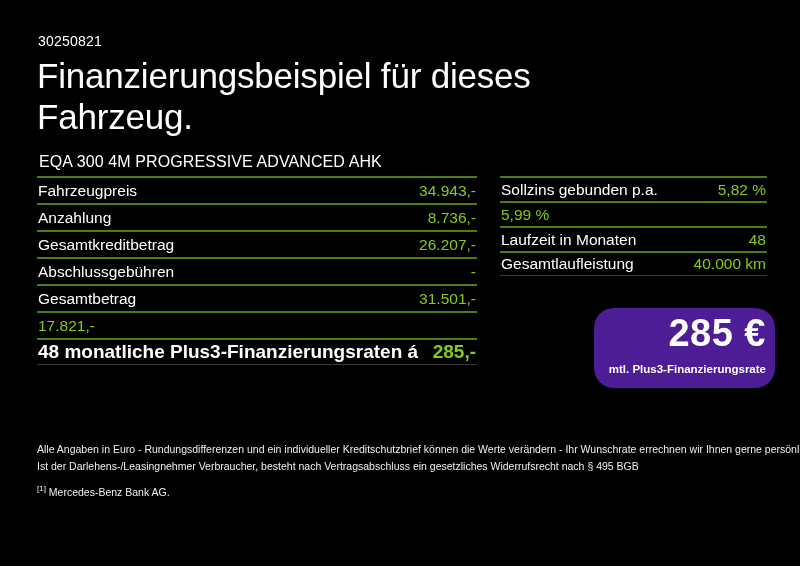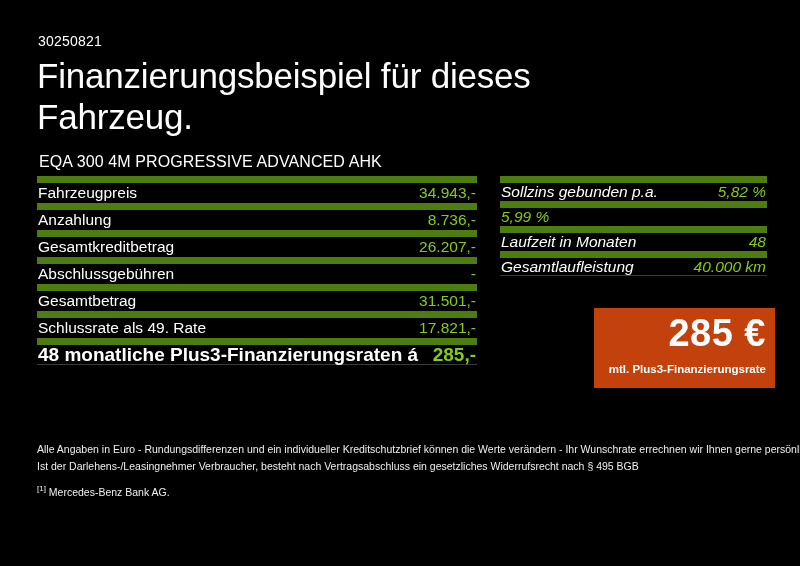--- a/index.html
+++ b/index.html
@@ -70,21 +70,21 @@
   }
   .tbl-right {
     left: 500px;
     top: 176px;
     width: 267px;
   }
   .tbl .row {
     display: flex;
     align-items: center;
     justify-content: space-between;
-    border-top: 7px solid #4d7c0f;
+    border-top: 2px solid #4d7c0f;
     height: 27px;
     box-sizing: border-box;
     padding: 0 1px;
   }
   .tbl .row:last-child {
     border-bottom: 1px solid #3a3a3a;
   }
   .tbl .lbl {
     font-size: 15.5px;
     line-height: 18px;
@@ -98,44 +98,44 @@
     white-space: nowrap;
     text-align: right;
   }
   .tbl .row.bold .lbl,
   .tbl .row.bold .val {
     font-weight: bold;
     font-size: 19px;
   }
   .tbl-right .row {
     height: 25px;
-    font-style: italic;
   }
   sup.fn {
     font-size: 9px;
     vertical-align: super;
     line-height: 0;
     position: relative;
     top: -1px;
   }
 
   
   .price-box {
     position: absolute;
     left: 594px;
     top: 308px;
     width: 181px;
     height: 80px;
-    background: #c2410c;
+    background: #4c1d95;
     box-sizing: border-box;
     display: flex;
     flex-direction: column;
     align-items: flex-end;
     justify-content: flex-start;
     padding: 3px 9px 0 0;
+    border-radius: 20px;
   }
   .price-amount {
     font-size: 38px;
     line-height: 44px;
     font-weight: bold;
     color: #ffffff;
     letter-spacing: 0.5px;
     white-space: nowrap;
   }
   .price-caption {
@@ -206,21 +206,20 @@
     </div>
     <div class="row">
       <span class="lbl">Abschlussgebühren</span>
       <span class="val">-</span>
     </div>
     <div class="row">
       <span class="lbl">Gesamtbetrag</span>
       <span class="val">31.501,-</span>
     </div>
     <div class="row">
-      <span class="lbl">Schlussrate als 49. Rate</span>
       <span class="val">17.821,-</span>
     </div>
     <div class="row bold">
       <span class="lbl">48 monatliche Plus3-Finanzierungsraten á</span>
       <span class="val">285,-</span>
     </div>
   </div>
 
   <div class="tbl tbl-right">
     <div class="row">

